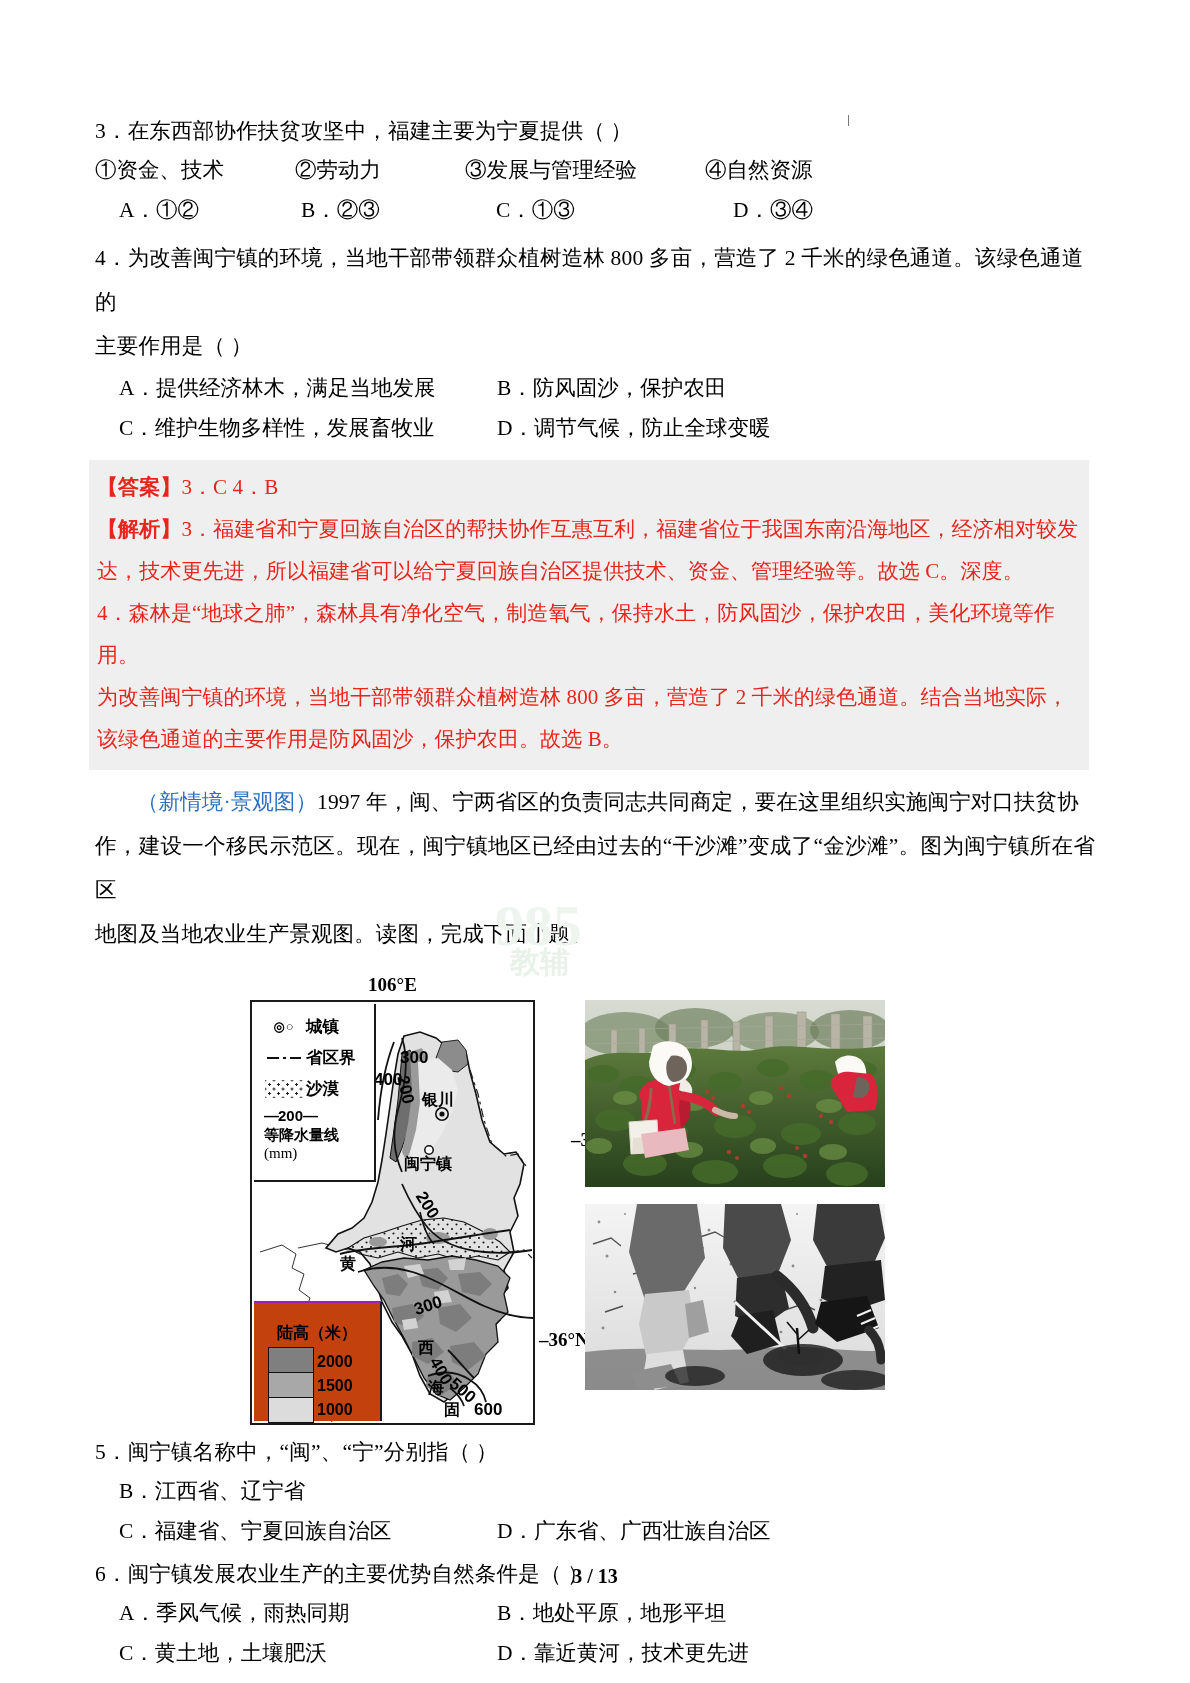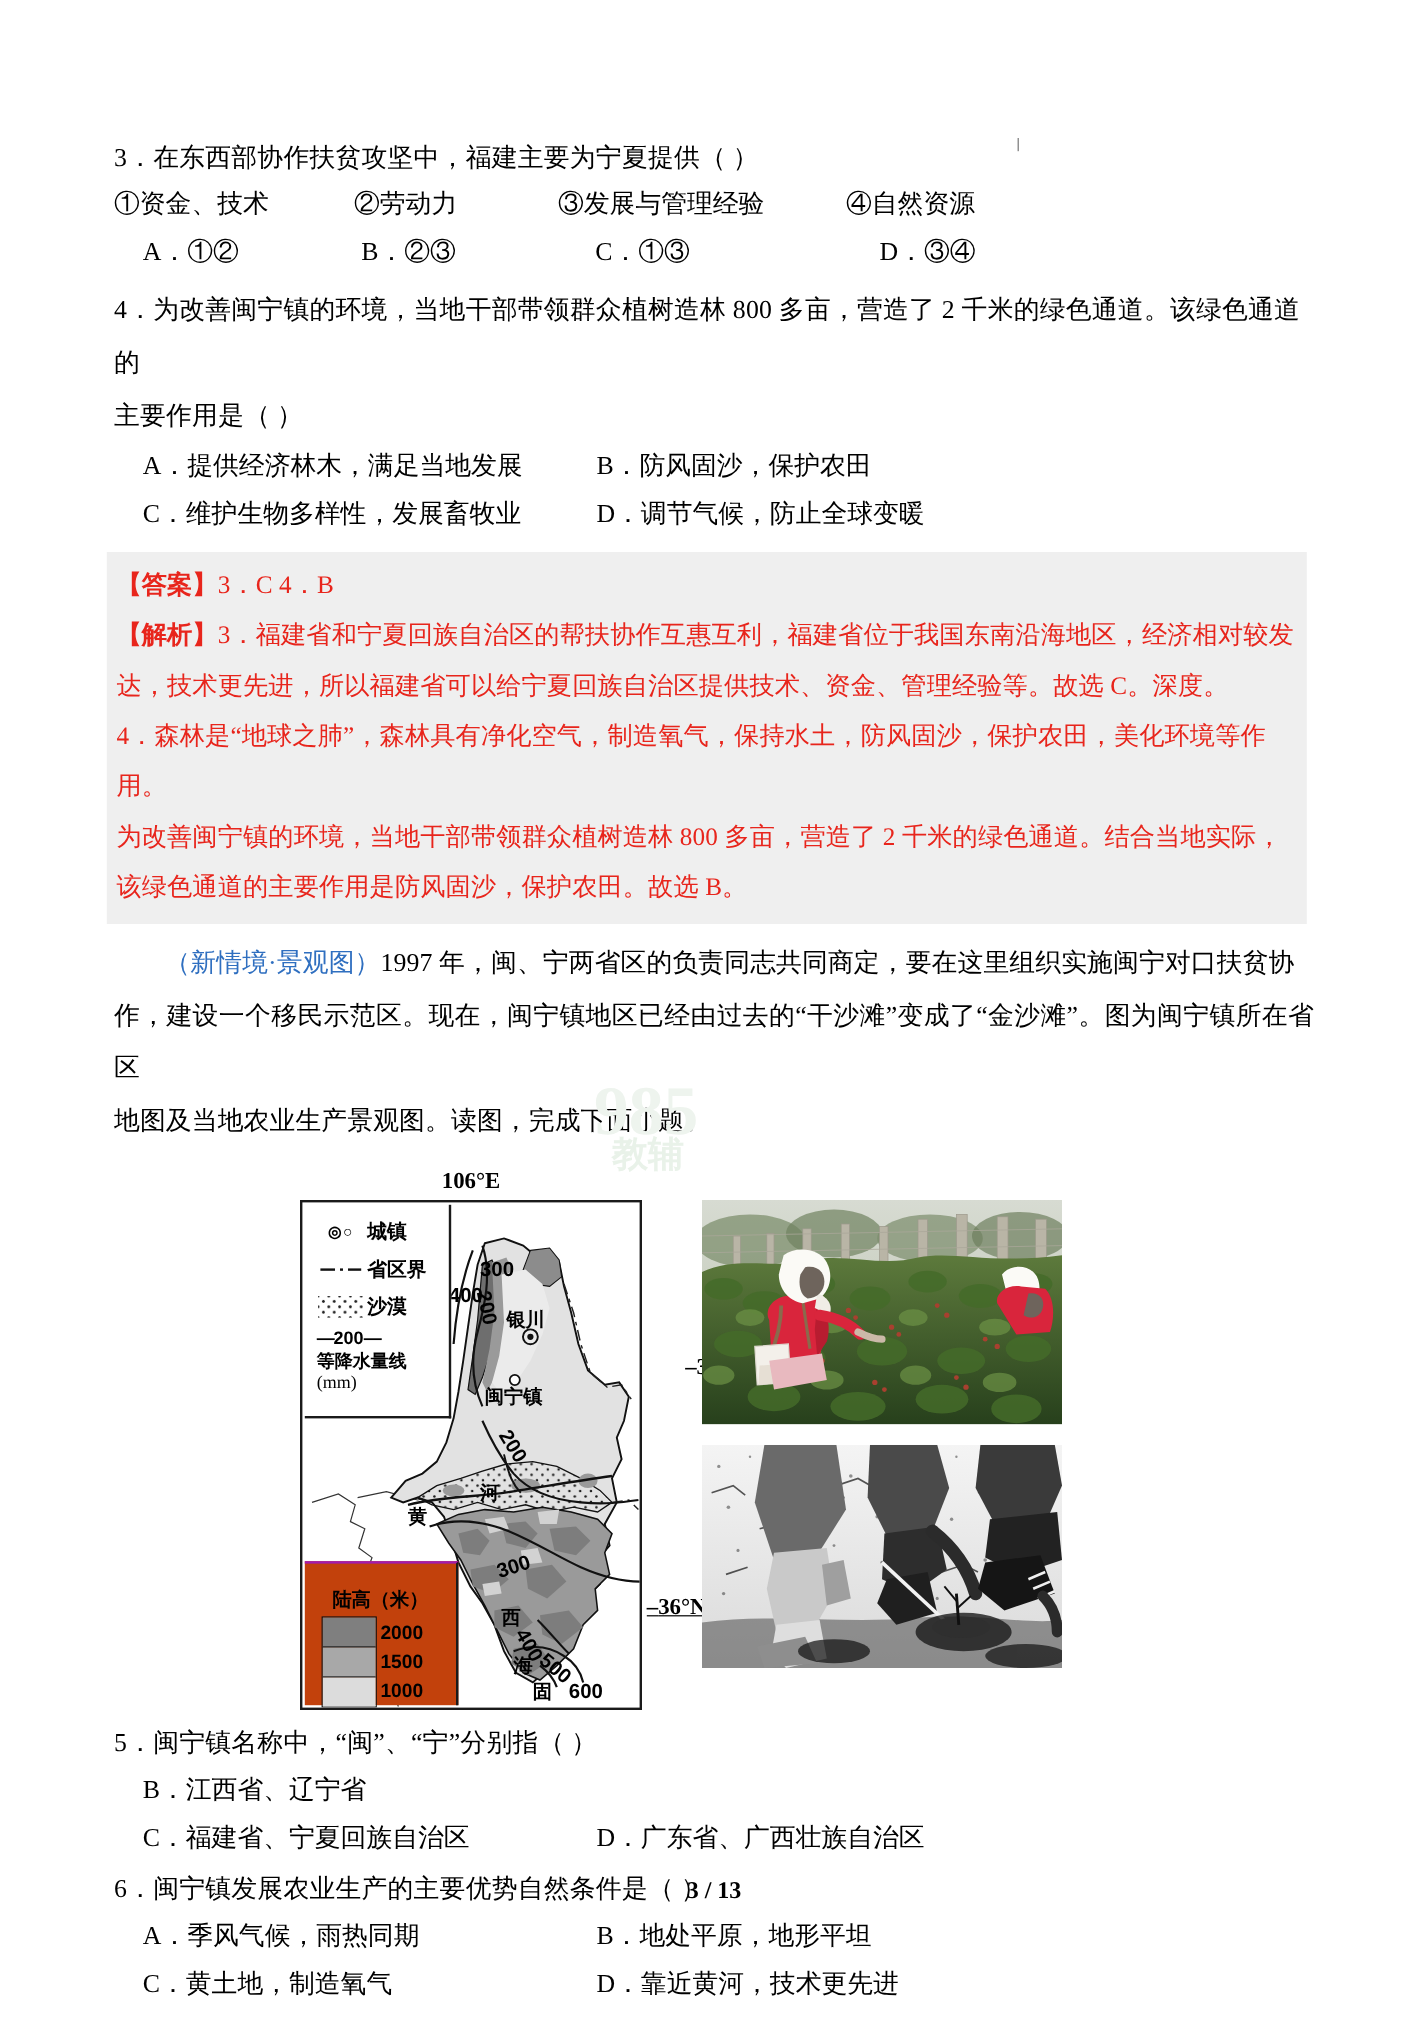--- a/index.html
+++ b/index.html
@@ -488,21 +488,21 @@
                 <div>1500</div>
                 <div>1000</div>
               </div>
             </div>
           </div>
 
         </div>
       </div>
 
       <div class="lat-label" style="left:444px; top:157px;margin-left:32px;">–<span>38°N</span></div>
-      <div class="lat-label" style="left:444px; top:357px;text-decoration:underline;">–<span>36°N</span></div>
+      <div class="lat-label" style="left:444px; top:357px;">–<span>36°N</span></div>
 
       <div class="photo photo-top">
         <svg width="300" height="187" viewBox="0 0 300 187">
           <defs>
             <linearGradient id="skyg" x1="0" y1="0" x2="0" y2="1">
               <stop offset="0%" stop-color="#d7dbd2"></stop>
               <stop offset="100%" stop-color="#b9c2ad"></stop>
             </linearGradient>
             <linearGradient id="foli" x1="0" y1="0" x2="0" y2="1">
               <stop offset="0%" stop-color="#5d7a3c"></stop>
@@ -725,21 +725,21 @@
       <div class="col" style="width:378px;">C．福建省、宁夏回族自治区</div>
       <div class="col">D．广东省、广西壮族自治区</div>
     </div>
 
     <div class="q-line" style="margin-top:4px;">6．闽宁镇发展农业生产的主要优势自然条件是（    ）</div>
     <div class="opt-row opt-2">
       <div class="col" style="width:378px;">A．季风气候，雨热同期</div>
       <div class="col">B．地处平原，地形平坦</div>
     </div>
     <div class="opt-row opt-2">
-      <div class="col" style="width:378px;">C．黄土地，制造氧气</div>
+      <div class="col" style="width:378px;">C．黄土地，土壤肥沃</div>
       <div class="col">D．靠近黄河，技术更先进</div>
     </div>
 
   </div>
 
   <div class="footer">3 / 13</div>
 
 </div>
 
 </body></html>

